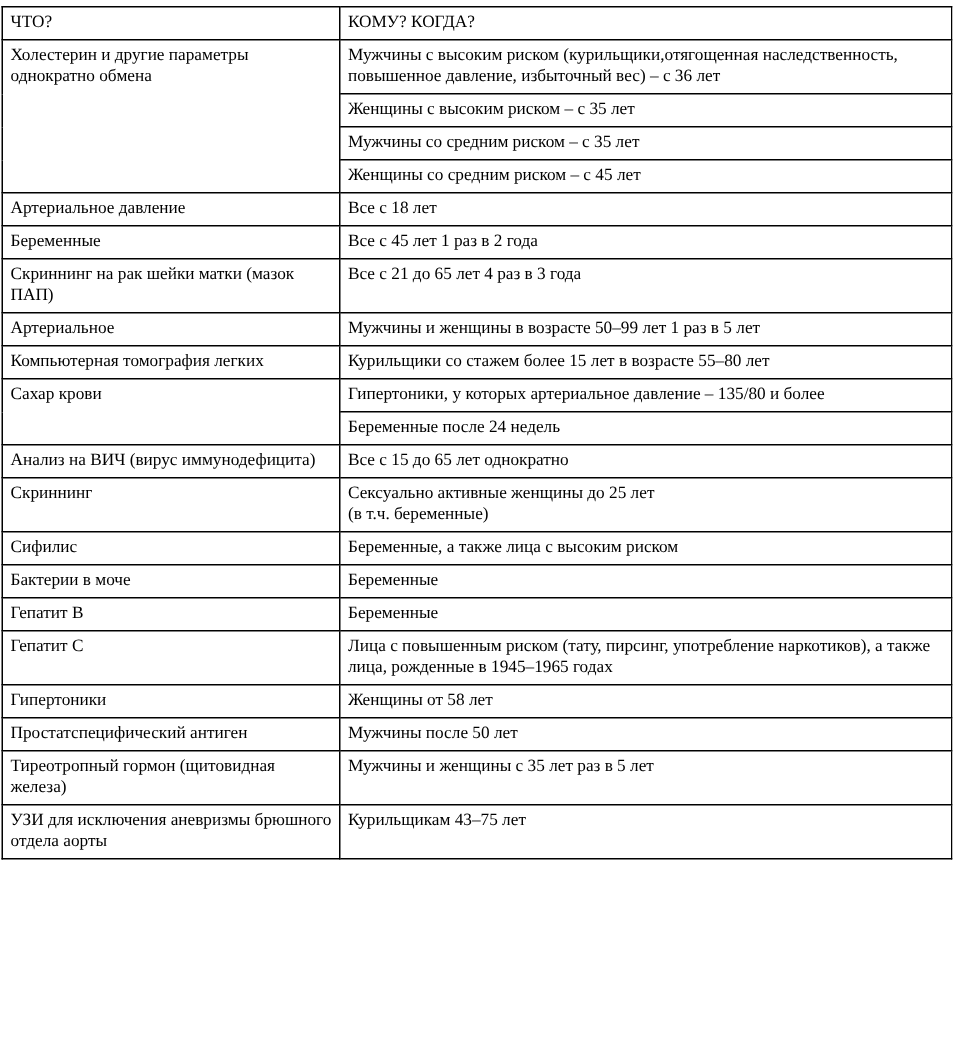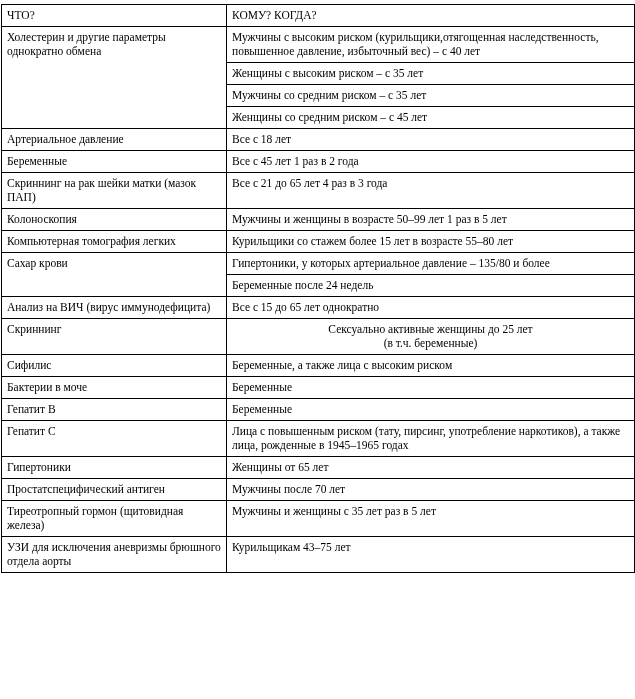--- a/index.html
+++ b/index.html
@@ -49,21 +49,21 @@
         <col class="c2">
       </colgroup>
     <tbody>
       <tr>
         <td class="head">ЧТО?</td>
         <td class="head">КОМУ? КОГДА?</td>
       </tr>
 
       <tr>
         <td rowspan="4">Холестерин и другие параметры однократно обмена</td>
-        <td>Мужчины с высоким риском (курильщики,отягощенная наследственность, повышенное давление, избыточный вес) – с 40 лет</td>
+        <td>Мужчины с высоким риском (курильщики,отягощенная наследственность, повышенное давление, избыточный вес) – с 36 лет</td>
       </tr>
       <tr>
         <td>Женщины с высоким риском – с 35 лет</td>
       </tr>
       <tr>
         <td>Мужчины со средним риском – с 35 лет</td>
       </tr>
       <tr>
         <td>Женщины со средним риском – с 45 лет</td>
       </tr>
@@ -77,21 +77,21 @@
         <td>Беременные</td>
         <td>Все с 45 лет 1 раз в 2 года</td>
       </tr>
 
       <tr>
         <td>Скриннинг на рак шейки матки (мазок ПАП)</td>
         <td>Все с 21 до 65 лет 4 раз в 3 года</td>
       </tr>
 
       <tr>
-        <td>Колоноскопия</td>
+        <td>Артериальное</td>
         <td>Мужчины и женщины в возрасте 50–99 лет 1 раз в 5 лет</td>
       </tr>
 
       <tr>
         <td>Компьютерная томография легких</td>
         <td>Курильщики со стажем более 15 лет в возрасте 55–80 лет</td>
       </tr>
 
       <tr>
         <td rowspan="2">Сахар крови</td>
@@ -101,21 +101,21 @@
         <td>Беременные после 24 недель</td>
       </tr>
 
       <tr>
         <td>Анализ на ВИЧ (вирус иммунодефицита)</td>
         <td>Все с 15 до 65 лет однократно</td>
       </tr>
 
       <tr>
         <td>Скриннинг</td>
-        <td style="white-space: pre-line; text-align: center;">Сексуально активные женщины до 25 лет
+        <td style="white-space: pre-line;">Сексуально активные женщины до 25 лет
 (в т.ч. беременные)</td>
       </tr>
 
       <tr>
         <td>Сифилис</td>
         <td>Беременные, а также лица с высоким риском</td>
       </tr>
 
       <tr>
         <td>Бактерии в моче</td>
@@ -127,26 +127,26 @@
         <td>Беременные</td>
       </tr>
 
       <tr>
         <td>Гепатит С</td>
         <td>Лица с повышенным риском (тату, пирсинг, употребление наркотиков), а также лица, рожденные в 1945–1965 годах</td>
       </tr>
 
       <tr>
         <td>Гипертоники</td>
-        <td>Женщины от 65 лет</td>
+        <td>Женщины от 58 лет</td>
       </tr>
 
       <tr>
         <td>Простатспецифический антиген</td>
-        <td>Мужчины после 70 лет</td>
+        <td>Мужчины после 50 лет</td>
       </tr>
 
       <tr>
         <td>Тиреотропный гормон (щитовидная железа)</td>
         <td>Мужчины и женщины с 35 лет раз в 5 лет</td>
       </tr>
 
       <tr>
         <td>УЗИ для исключения аневризмы брюшного отдела аорты</td>
         <td>Курильщикам 43–75 лет</td>

